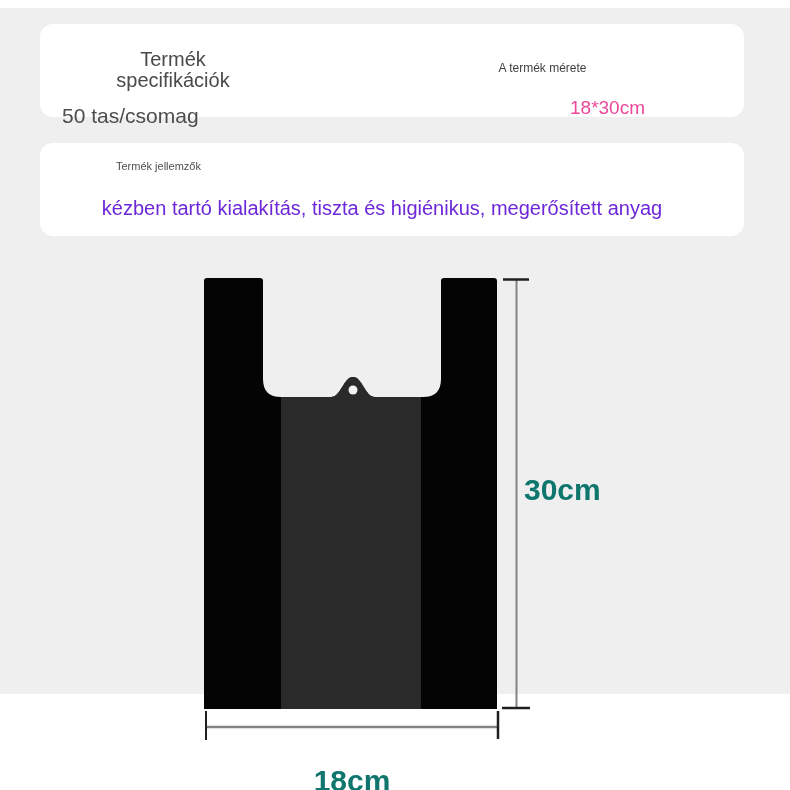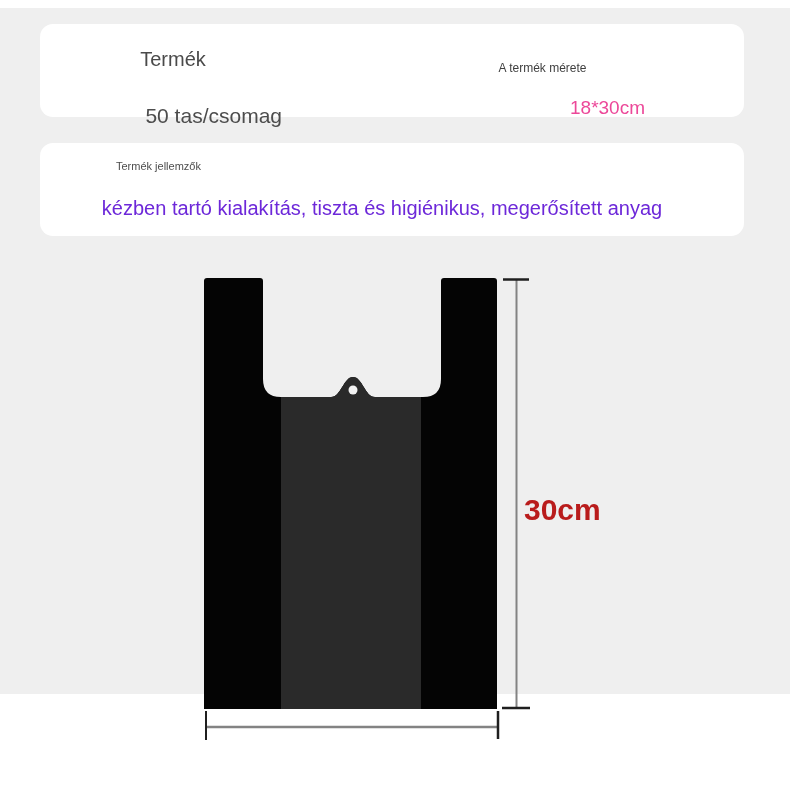--- a/index.html
+++ b/index.html
@@ -29,21 +29,21 @@
   .card-features { top: 143px; }
 
   .spec-title {
     position: absolute; left: 45px; top: 25px; width: 176px;
     text-align: center;
     font-size: 20px; line-height: 21px;
     color: #4a4a4a;
   }
   .spec-quantity {
     position: absolute; left: 22px; top: 80px; width: 220px;
-    text-align: right;
+    text-align: left;
     font-size: 21px;
     color: #4d4d4d;
   }
   .size-label {
     position: absolute; left: 400px; top: 37px; width: 205px;
     text-align: center;
     font-size: 12px;
     color: #3f3f3f;
   }
   .size-value {
@@ -66,36 +66,36 @@
   }
 
   .diagram-svg {
     position: absolute; left: 0; top: 0;
     width: 790px; height: 790px;
   }
   .dim-label {
     position: absolute;
     font-size: 30px;
     font-weight: 600;
-    color: #b91c1c;
-    margin-top: 20px;
+    color: #0f766e;
   }
   .dim-label-height { left: 524px; top: 473px; }
   .dim-label-width  { left: 272px; top: 764px; width: 160px; text-align: center; }
 </style>
 </head>
 <body>
 
 <div class="canvas">
 
   <div class="top-strip"></div>
 
   <div class="card card-spec">
     <div class="spec-title">
       <div>Termék</div>
+      <div>specifikációk</div>
     </div>
     <div class="spec-quantity">50 tas/csomag</div>
     <div class="size-label">A termék mérete</div>
     <div class="size-value">18*30cm</div>
   </div>
 
   <div class="card card-features"></div>
   <div class="features-title">Termék jellemzők</div>
   <div class="features-desc">kézben tartó kialakítás, tiszta és higiénikus, megerősített anyag</div>
 

